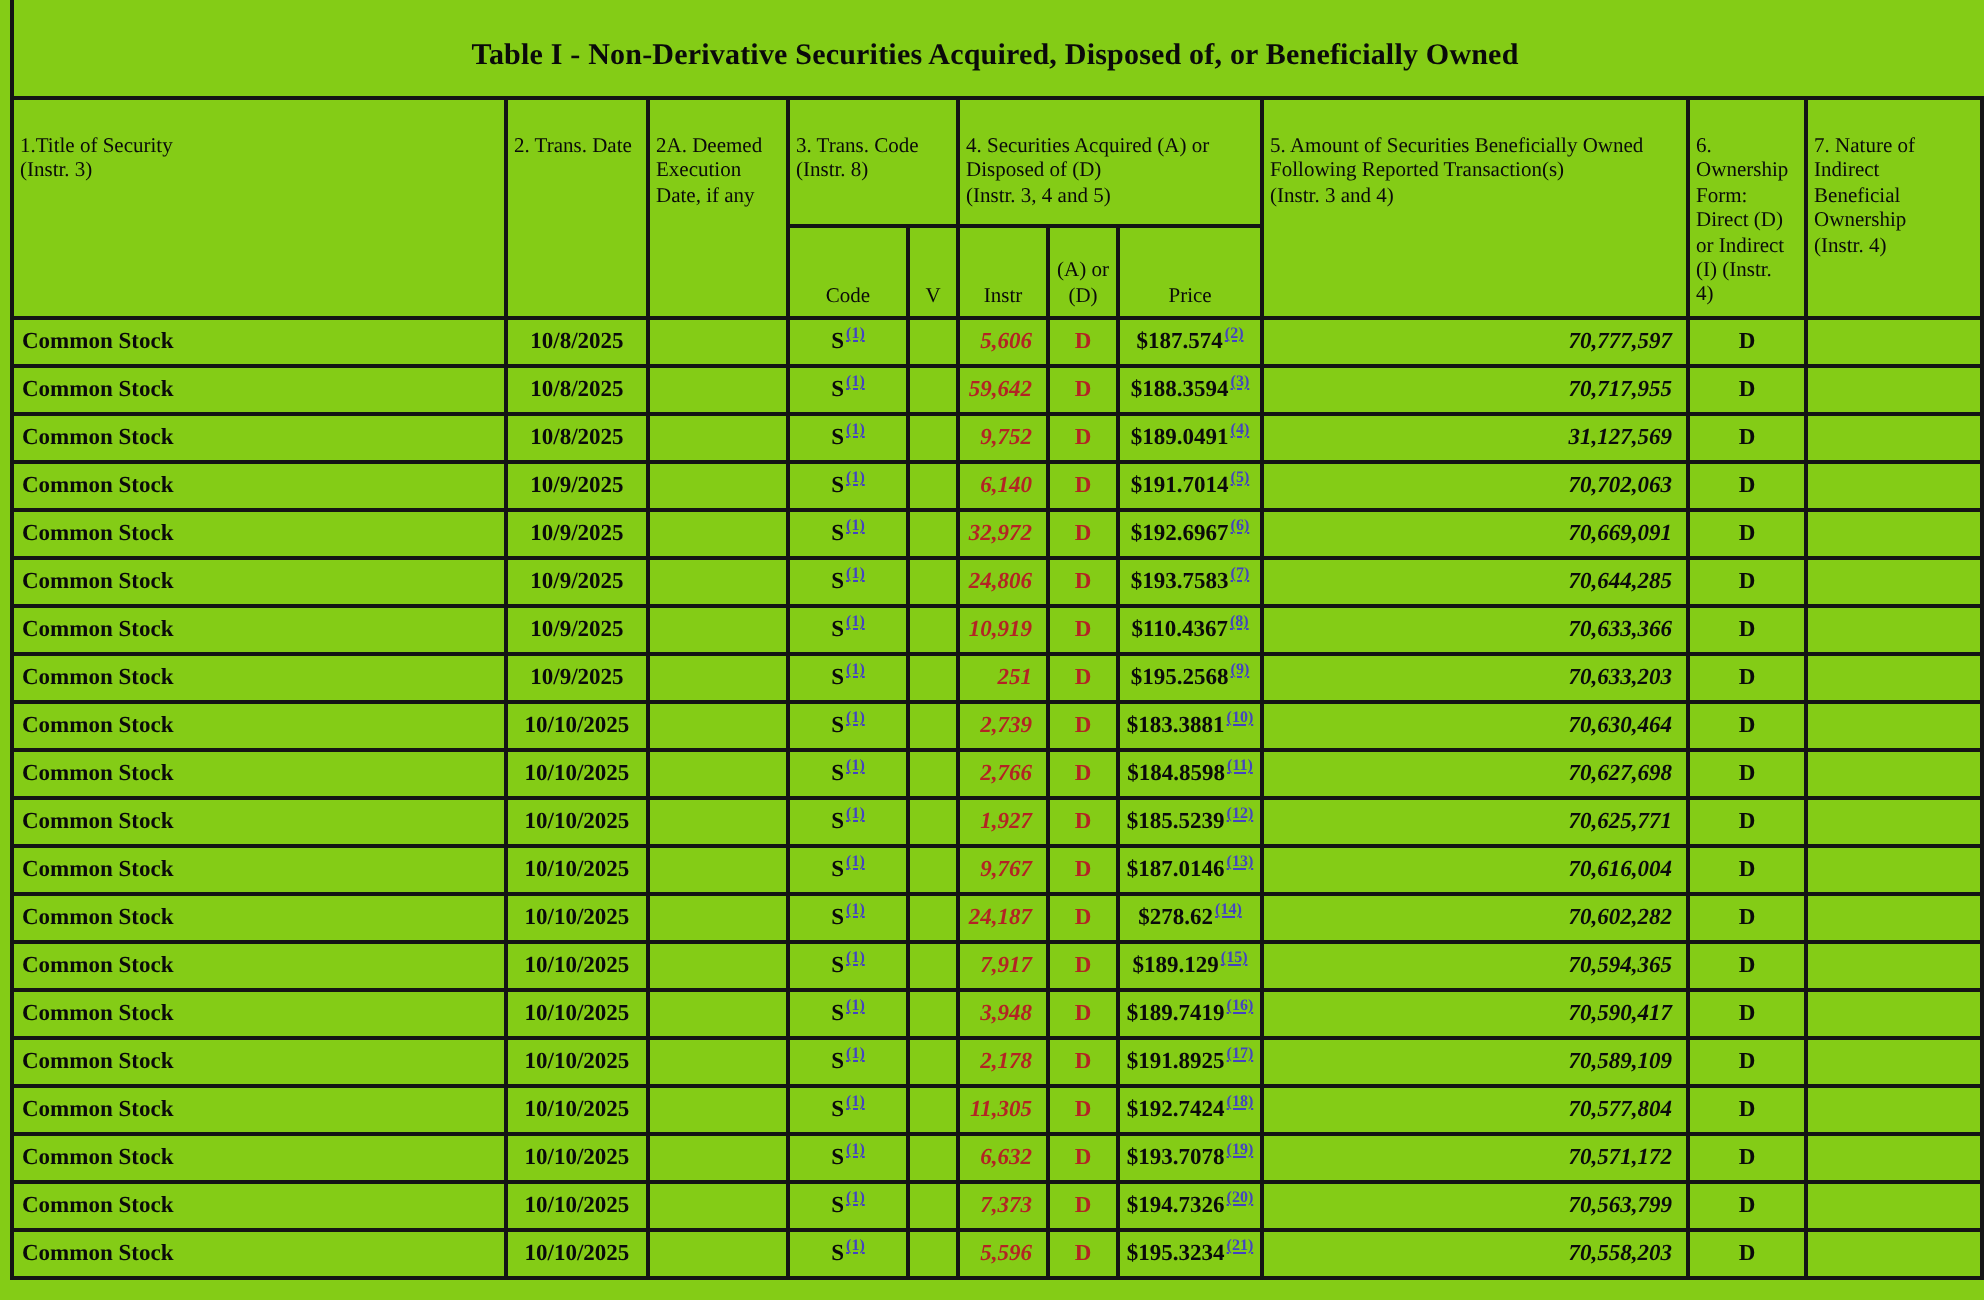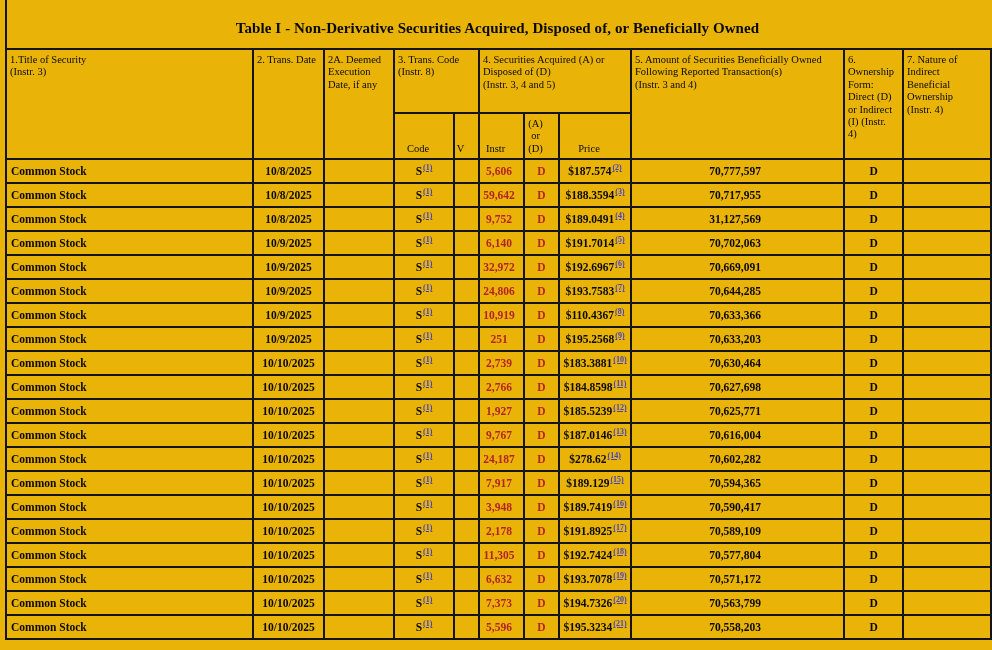--- a/index.html
+++ b/index.html
@@ -1,46 +1,46 @@
 <!DOCTYPE html>
 <html style="--neg-red: #b32424; --fn-blue: #4343c2;"><head>
 <meta charset="utf-8">
 <style>
   html,body{margin:0;padding:0;background:#fff;}
   #canvas{
-    position:relative;width:992px;height:650px;background:#eab308;overflow:hidden;
+    position:relative;width:992px;height:650px;background:#84cc16;overflow:hidden;
     font-family:"Liberation Serif","DejaVu Serif",serif;color:#0a0a0a;
   }
   #page-left-rule{position:absolute;left:5px;top:0;width:2px;height:50px;background:#141414;}
   #table-title{
     position:absolute;left:5px;top:20px;width:985px;text-align:center;
     font-size:15px;font-weight:bold;letter-spacing:.1px;
   }
   table#form-table{
     position:absolute;left:5px;top:48px;width:985px;
     border-collapse:collapse;table-layout:fixed;
   }
   #form-table th,#form-table td{
     border:2px solid #141414;overflow:hidden;
   }
   #form-table thead th{
     font-weight:normal;font-size:10.5px;line-height:1.18;
-    text-align:left;vertical-align:top;padding:4px 2px 0 3px;
+    text-align:left;vertical-align:top;padding:18px 2px 0 3px;
     white-space:pre-line;
   }
   #form-table thead tr.subhead th{
-    vertical-align:bottom;text-align:center;padding:0 13px 3px 1px;
+    vertical-align:bottom;text-align:center;padding:0 1px 3px 1px;
   }
   #form-table tbody tr{height:24px;margin-left:32px;}
   #form-table td.dc{
     font-size:11.5px;font-weight:bold;padding:0 2px;white-space:nowrap;
   }
   .tl{text-align:left;padding-left:4px !important;}
   .ce{text-align:center;}
-  .ri{text-align:center;padding-right:7px !important;}
+  .ri{text-align:right;padding-right:7px !important;font-style:italic;}
   .red{color:var(--neg-red);}
   sup.fn{
     font-size:8px;font-weight:bold;color:var(--fn-blue);
     text-decoration:underline;vertical-align:super;line-height:0;margin-left:1px;
     cursor:pointer;
   }
   tr.h1{height:64px;}
   tr.subhead{height:46px;}
 </style>
 </head>

